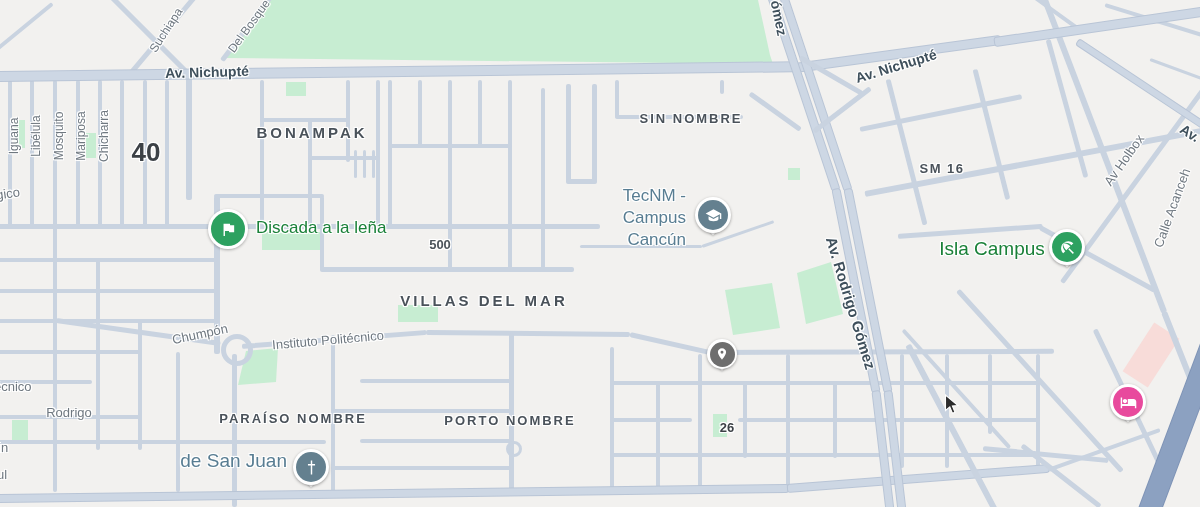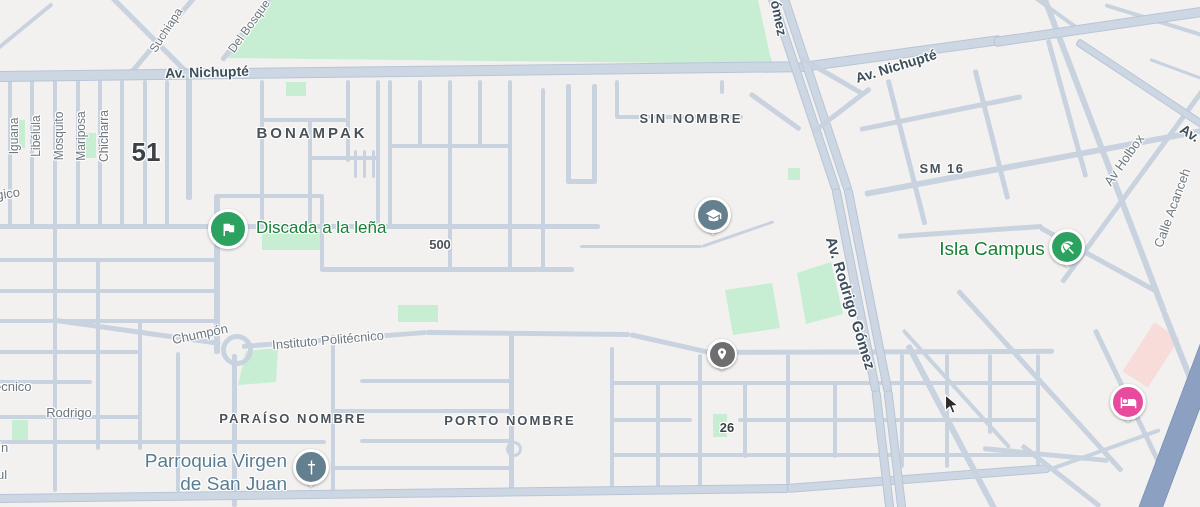--- a/index.html
+++ b/index.html
@@ -204,44 +204,50 @@
   <span class="lbl ctr st13" style="left:1172px;top:208px;transform:translate(-50%,-50%) rotate(-70deg);">Calle Acanceh</span>
 
   <span class="lbl ctr roadlbl" style="left:207px;top:72px;transform:translate(-50%,-50%) rotate(-1.5deg);">Av. Nichupté</span>
   <span class="lbl ctr roadlbl" style="left:896px;top:66px;transform:translate(-50%,-50%) rotate(-17deg);">Av. Nichupté</span>
   <span class="lbl ctr roadlbl" style="left:851px;top:303px;font-size:15px;transform:translate(-50%,-50%) rotate(73deg);">Av. Rodrigo Gómez</span>
   <span class="lbl ctr roadlbl" style="left:779px;top:18px;transform:translate(-50%,-50%) rotate(78deg);">ómez</span>
   <span class="lbl ctr roadlbl" style="left:1190px;top:133px;transform:translate(-50%,-50%) rotate(33deg);">Av.</span>
 
   <span class="lbl ctr area area15" style="left:312px;top:132px;">BONAMPAK</span>
   <span class="lbl ctr area" style="left:691px;top:118px;">SIN NOMBRE</span>
+  <span class="lbl ctr area area15" style="left:484px;top:300px;">VILLAS DEL MAR</span>
   <span class="lbl ctr area" style="left:942px;top:168px;letter-spacing:1.5px;">SM 16</span>
   <span class="lbl ctr area" style="left:293px;top:418px;">PARAÍSO NOMBRE</span>
   <span class="lbl ctr area" style="left:510px;top:420px;">PORTO NOMBRE</span>
 
-  <span class="lbl ctr num" style="left:146px;top:152px;font-size:26px;">51</span>
+  <span class="lbl ctr num" style="left:146px;top:152px;font-size:26px;">40</span>
   <span class="lbl ctr num" style="left:440px;top:244px;font-size:13px;color:#4c545b;">500</span>
   <span class="lbl ctr num" style="left:727px;top:427px;font-size:13px;">26</span>
 
   <div class="circle34" style="left:208px;top:209px;background:#2da160;">
     <svg viewBox="0 0 24 24">
         <path d="M14.4 6L14 4H5v17h2v-7h5.6l.4 2h7V6z"></path>
       </svg>
   </div>
   <span class="lbl poilbl green-lbl" style="left:256px;top:218px;font-size:17px;">Discada a la leña</span>
 
   <div class="marker pin36" style="left:695px;top:197px;">
     <span class="pin-tail"></span>
     <span class="pin-outer"></span>
     <span class="pin-inner" style="background:#64808f;">
       <svg viewBox="0 0 24 24">
           <path d="M12 3L1 9l11 6 9-4.91V17h2V9L12 3zM5 13.18v4C5 18.79 8.13 20 12 20s7-1.21 7-2.82v-4L12 17l-7-3.82z"></path>
         </svg>
     </span>
   </div>
+  <div class="lbl poilbl slate-lbl" style="left:486px;top:185px;width:200px;text-align:right;font-size:17px;">
+    <div>TecNM -</div>
+    <div>Campus</div>
+    <div>Cancún</div>
+  </div>
 
   <div class="marker pin36" style="left:1049px;top:229px;">
     <span class="pin-tail"></span>
     <span class="pin-outer"></span>
     <span class="pin-inner" style="background:#2da160;">
       <svg viewBox="0 0 24 24">
           <path d="M13.127 14.56l1.43-1.43 6.44 6.443L19.57 21zm4.293-5.73l2.86-2.86c-3.95-3.95-10.35-3.96-14.3-.02 3.93-1.3 8.31-.25 11.44 2.88zM5.95 5.98c-3.94 3.95-3.93 10.35.02 14.3l2.86-2.86C5.7 14.29 4.65 9.91 5.95 5.98zm.02-.02l-.01.01c-.38 3.01 1.17 6.88 4.3 10.02l5.73-5.73c-3.13-3.13-7.01-4.68-10.02-4.3z"></path>
         </svg>
     </span>
   </div>
@@ -250,21 +256,20 @@
   <div class="marker pin36" style="left:293px;top:449px;">
     <span class="pin-tail"></span>
     <span class="pin-outer"></span>
     <span class="pin-inner" style="background:#64808f;">
       <svg viewBox="0 0 24 24">
           <path d="M11 2h2v5h4v2h-4v13h-2V9H7V7h4V2z"></path>
         </svg>
     </span>
   </div>
   <div class="lbl poilbl slate-lbl" style="left:87px;top:449px;width:200px;text-align:right;font-size:19px;line-height:23px;">
-    <div>Parroquia Virgen</div>
     <div>de San Juan</div>
   </div>
 
   <div class="marker pin36" style="left:1110px;top:384px;">
     <span class="pin-tail"></span>
     <span class="pin-outer"></span>
     <span class="pin-inner" style="background:#e84a9d;">
       <svg viewBox="0 0 24 24">
           <path d="M7 13c1.66 0 3-1.34 3-3S8.66 7 7 7s-3 1.34-3 3 1.34 3 3 3zm12-6h-8v7H3V5H1v15h2v-3h18v3h2v-9c0-2.21-1.79-4-4-4z"></path>
         </svg>

